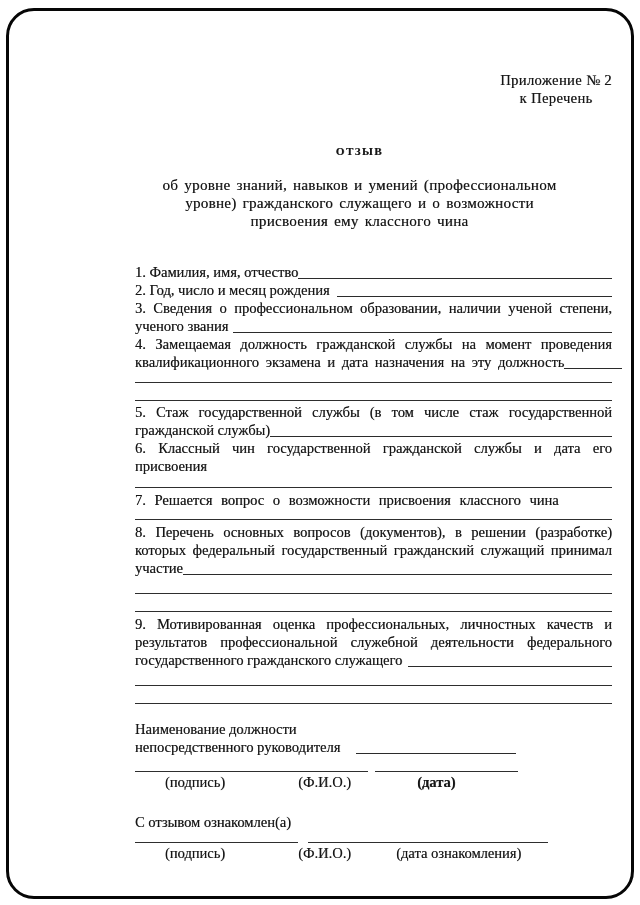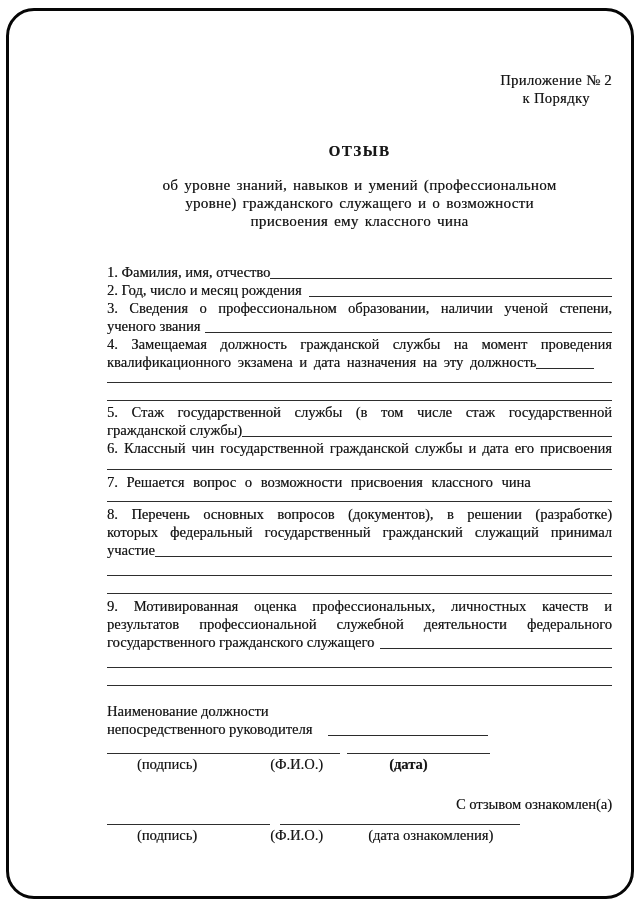--- a/index.html
+++ b/index.html
@@ -56,34 +56,34 @@
   }
   .appendix-inner{
     display:inline-block;
     text-align:center;
     letter-spacing:0.4px;
   }
   .title{
     margin-top:34px;
     text-align:center;
     font-weight:bold;
-    font-size:15px;
+    font-size:11px;
     line-height:20px;
     letter-spacing:1.5px;
   }
   .subtitle{
     margin-top:15px;
     text-align:center;
     font-weight:normal;
     font-size:15px;
     line-height:18px;
     letter-spacing:0.3px;
     word-spacing:2px;
   }
-  .items{margin-top:33px;}
+  .items{margin-top:33px;margin-left:28px;}
   .mt2{margin-top:2px;}
   .mt3{margin-top:3px;}
   .r1{margin-top:11px;}
   .r2{margin-top:17px;}
   .r3{margin-top:12px;}
   .r4{margin-top:10px;}
   .r5{margin-top:16px;}
   .r6{margin-top:17px;}
   .sigline{
     display:flex;
@@ -104,35 +104,35 @@
   .caps span{
     line-height:18px;
     text-shadow:0.3px 0 0 rgba(0,0,0,0.5);
     white-space:nowrap;
     text-align:center;
   }
   .c1-1{margin-left:30px;}
   .c1-2{margin-left:73px;}
   .c1-3{margin-left:66px;font-weight:bold;}
   .c2-3{margin-left:45px;}
-  .ack{margin-top:22px;text-align:right;}
+  .ack{margin-top:22px;}
   .sup{margin-top:16px;}
 </style>
 </head>
 <body>
 
 <div class="page">
   <div class="frame"></div>
 
   <div class="content">
 
     <div class="appendix">
       <div class="appendix-inner">
         <div class="line">Приложение № 2</div>
-        <div class="line">к Порядку</div>
+        <div class="line">к Перечень</div>
       </div>
     </div>
 
     <div class="title line">ОТЗЫВ</div>
 
     <div class="subtitle">
       <div class="line">об уровне знаний, навыков и умений (профессиональном</div>
       <div class="line">уровне) гражданского служащего и о возможности</div>
       <div class="line">присвоения ему классного чина</div>
     </div>

